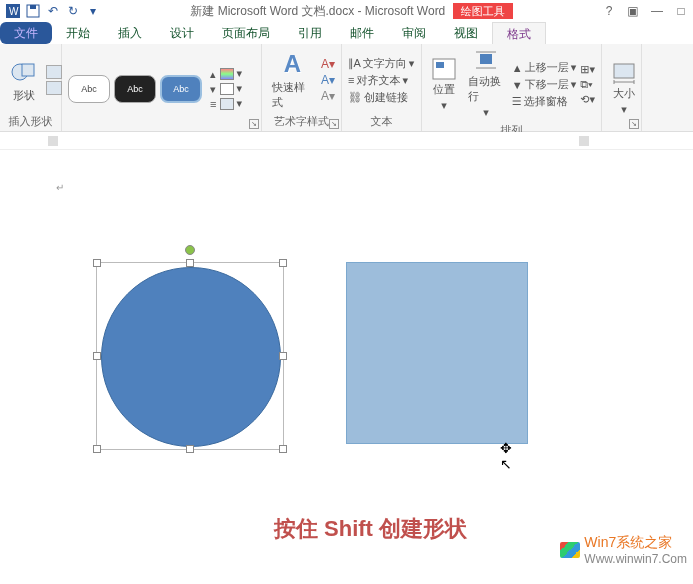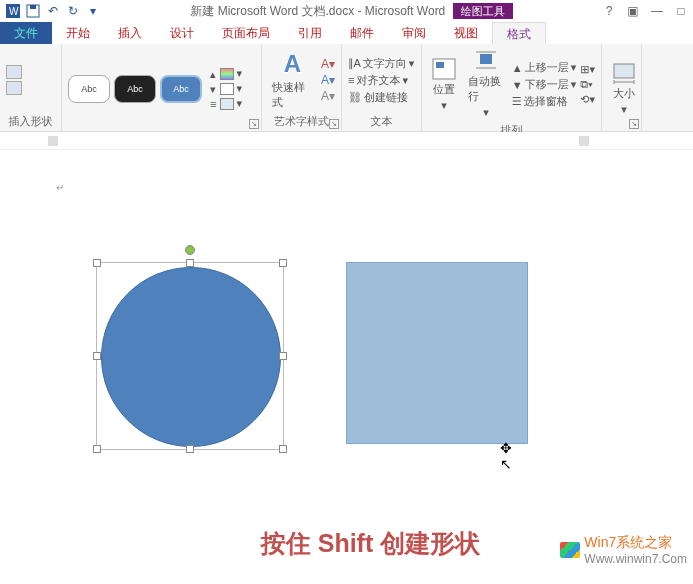--- a/index.html
+++ b/index.html
@@ -2,27 +2,27 @@
 <html><head>
 <meta charset="utf-8">
 <style>
 * { margin: 0; padding: 0; box-sizing: border-box; font-family: "Microsoft YaHei", sans-serif; }
 body { width: 693px; height: 584px; background: #fff; overflow: hidden; position: relative; }
 
 .titlebar { height: 22px; background: #fff; display: flex; align-items: center; padding: 0 4px; font-size: 12px; color: #444; }
 .qat { display: flex; align-items: center; gap: 2px; }
 .qat-icon { width: 18px; height: 18px; display: flex; align-items: center; justify-content: center; color: #2a579a; cursor: pointer; }
 .title-center { flex: 1; text-align: center; color: #666; font-size: 12px; }
-.tool-tab { background: #701a75; color: #fff; padding: 2px 8px; font-size: 11px; margin-left: 4px; }
+.tool-tab { background: #ef4444; color: #fff; padding: 2px 8px; font-size: 11px; margin-left: 4px; }
 .win-controls { display: flex; gap: 8px; color: #666; }
 .win-btn { width: 16px; height: 16px; display: flex; align-items: center; justify-content: center; cursor: pointer; }
 
 .tabs { height: 22px; display: flex; background: #fff; font-size: 12px; }
-.tab { padding: 3px 14px; color: #b91c1c; cursor: pointer; }
-.tab.file { background: #2a579a; color: #5eead4; }
+.tab { padding: 3px 14px; color: #14532d; cursor: pointer; }
+.tab.file { background: #2a579a; color: #c4b5fd; border-radius: 6px; }
 .tab.active { background: #f5f5f5; color: #7e3a8c; border-top: 1px solid #ddd; border-left: 1px solid #ddd; border-right: 1px solid #ddd; }
 
 .ribbon { height: 88px; background: #f5f5f5; border-bottom: 1px solid #ddd; display: flex; font-size: 11px; color: #555; }
 .group { border-right: 1px solid #e0e0e0; padding: 4px 6px 2px; display: flex; flex-direction: column; justify-content: space-between; }
 .group-label { text-align: center; font-size: 11px; color: #666; margin-top: 2px; }
 .group-content { display: flex; align-items: center; gap: 4px; flex: 1; }
 
 .insert-shape-icon { width: 28px; height: 28px; }
 .small-col { display: flex; flex-direction: column; gap: 2px; }
 .small-ico { width: 16px; height: 14px; border: 1px solid #aaa; background: #dce6f0; }
@@ -56,21 +56,21 @@
 .handle { position: absolute; width: 8px; height: 8px; background: #fff; border: 1px solid #888; }
 .handle.rot { width: 10px; height: 10px; border-radius: 50%; background: #8bc34a; left: 50%; margin-left: -5px; top: -18px; }
 .h-tl{left:-4px;top:-4px}.h-tm{left:50%;margin-left:-4px;top:-4px}.h-tr{right:-4px;top:-4px}
 .h-ml{left:-4px;top:50%;margin-top:-4px}.h-mr{right:-4px;top:50%;margin-top:-4px}
 .h-bl{left:-4px;bottom:-4px}.h-bm{left:50%;margin-left:-4px;bottom:-4px}.h-br{right:-4px;bottom:-4px}
 
 .square-shape { position: absolute; left: 346px; top: 112px; width: 182px; height: 182px; background: #9dbddb; border: 1px solid #7ca8ce; }
 
 .cursor-move { position: absolute; left: 500px; top: 290px; font-size: 14px; color: #000; }
 
-.caption { position: absolute; bottom: 10px; left: 0; right: 0; text-align: center; font-size: 25px; color: #c0504d; font-weight: bold; margin-left: 48px; }
+.caption { position: absolute; bottom: 26px; left: 0; right: 0; text-align: center; font-size: 22px; color: #c0504d; font-weight: bold; margin-left: 48px; }
 
 .watermark { position: absolute; right: 6px; bottom: 4px; display: flex; align-items: center; gap: 4px; font-size: 11px; }
 .watermark-flag { width: 20px; height: 16px; background: linear-gradient(135deg,#e74c3c 25%,#2ecc71 25% 50%,#3498db 50% 75%,#f1c40f 75%); border-radius: 2px; }
 .wm-main { color: #e97725; font-weight: normal; font-size: 14px; }
 .wm-sub { color: #888; font-size: 12px; }
 
 .dlg-launch { position: absolute; right: 2px; bottom: 2px; width: 10px; height: 10px; border: 1px solid #999; font-size: 7px; text-align: center; line-height: 8px; color: #666; }
 svg { display: block; }
 </style>
 </head>
@@ -116,20 +116,27 @@
   <div class="tab">邮件</div>
   <div class="tab">审阅</div>
   <div class="tab">视图</div>
   <div class="tab active">格式</div>
 </div>
 
 <div class="ribbon">
 
   <div class="group" style="width:62px;position:relative">
     <div class="group-content">
+      <div class="big-btn">
+        <svg class="insert-shape-icon" viewBox="0 0 28 28">
+            <circle cx="10" cy="14" r="8" fill="#dce6f0" stroke="#4f81bd"></circle>
+            <rect x="12" y="6" width="12" height="12" fill="#dce6f0" stroke="#4f81bd"></rect>
+          </svg>
+        <span>形状</span>
+      </div>
       <div class="small-col">
         <div class="small-ico"></div>
         <div class="small-ico"></div>
       </div>
     </div>
     <div class="group-label">插入形状</div>
   </div>
 
   <div class="group" style="width:200px;position:relative">
     <div class="group-content">

